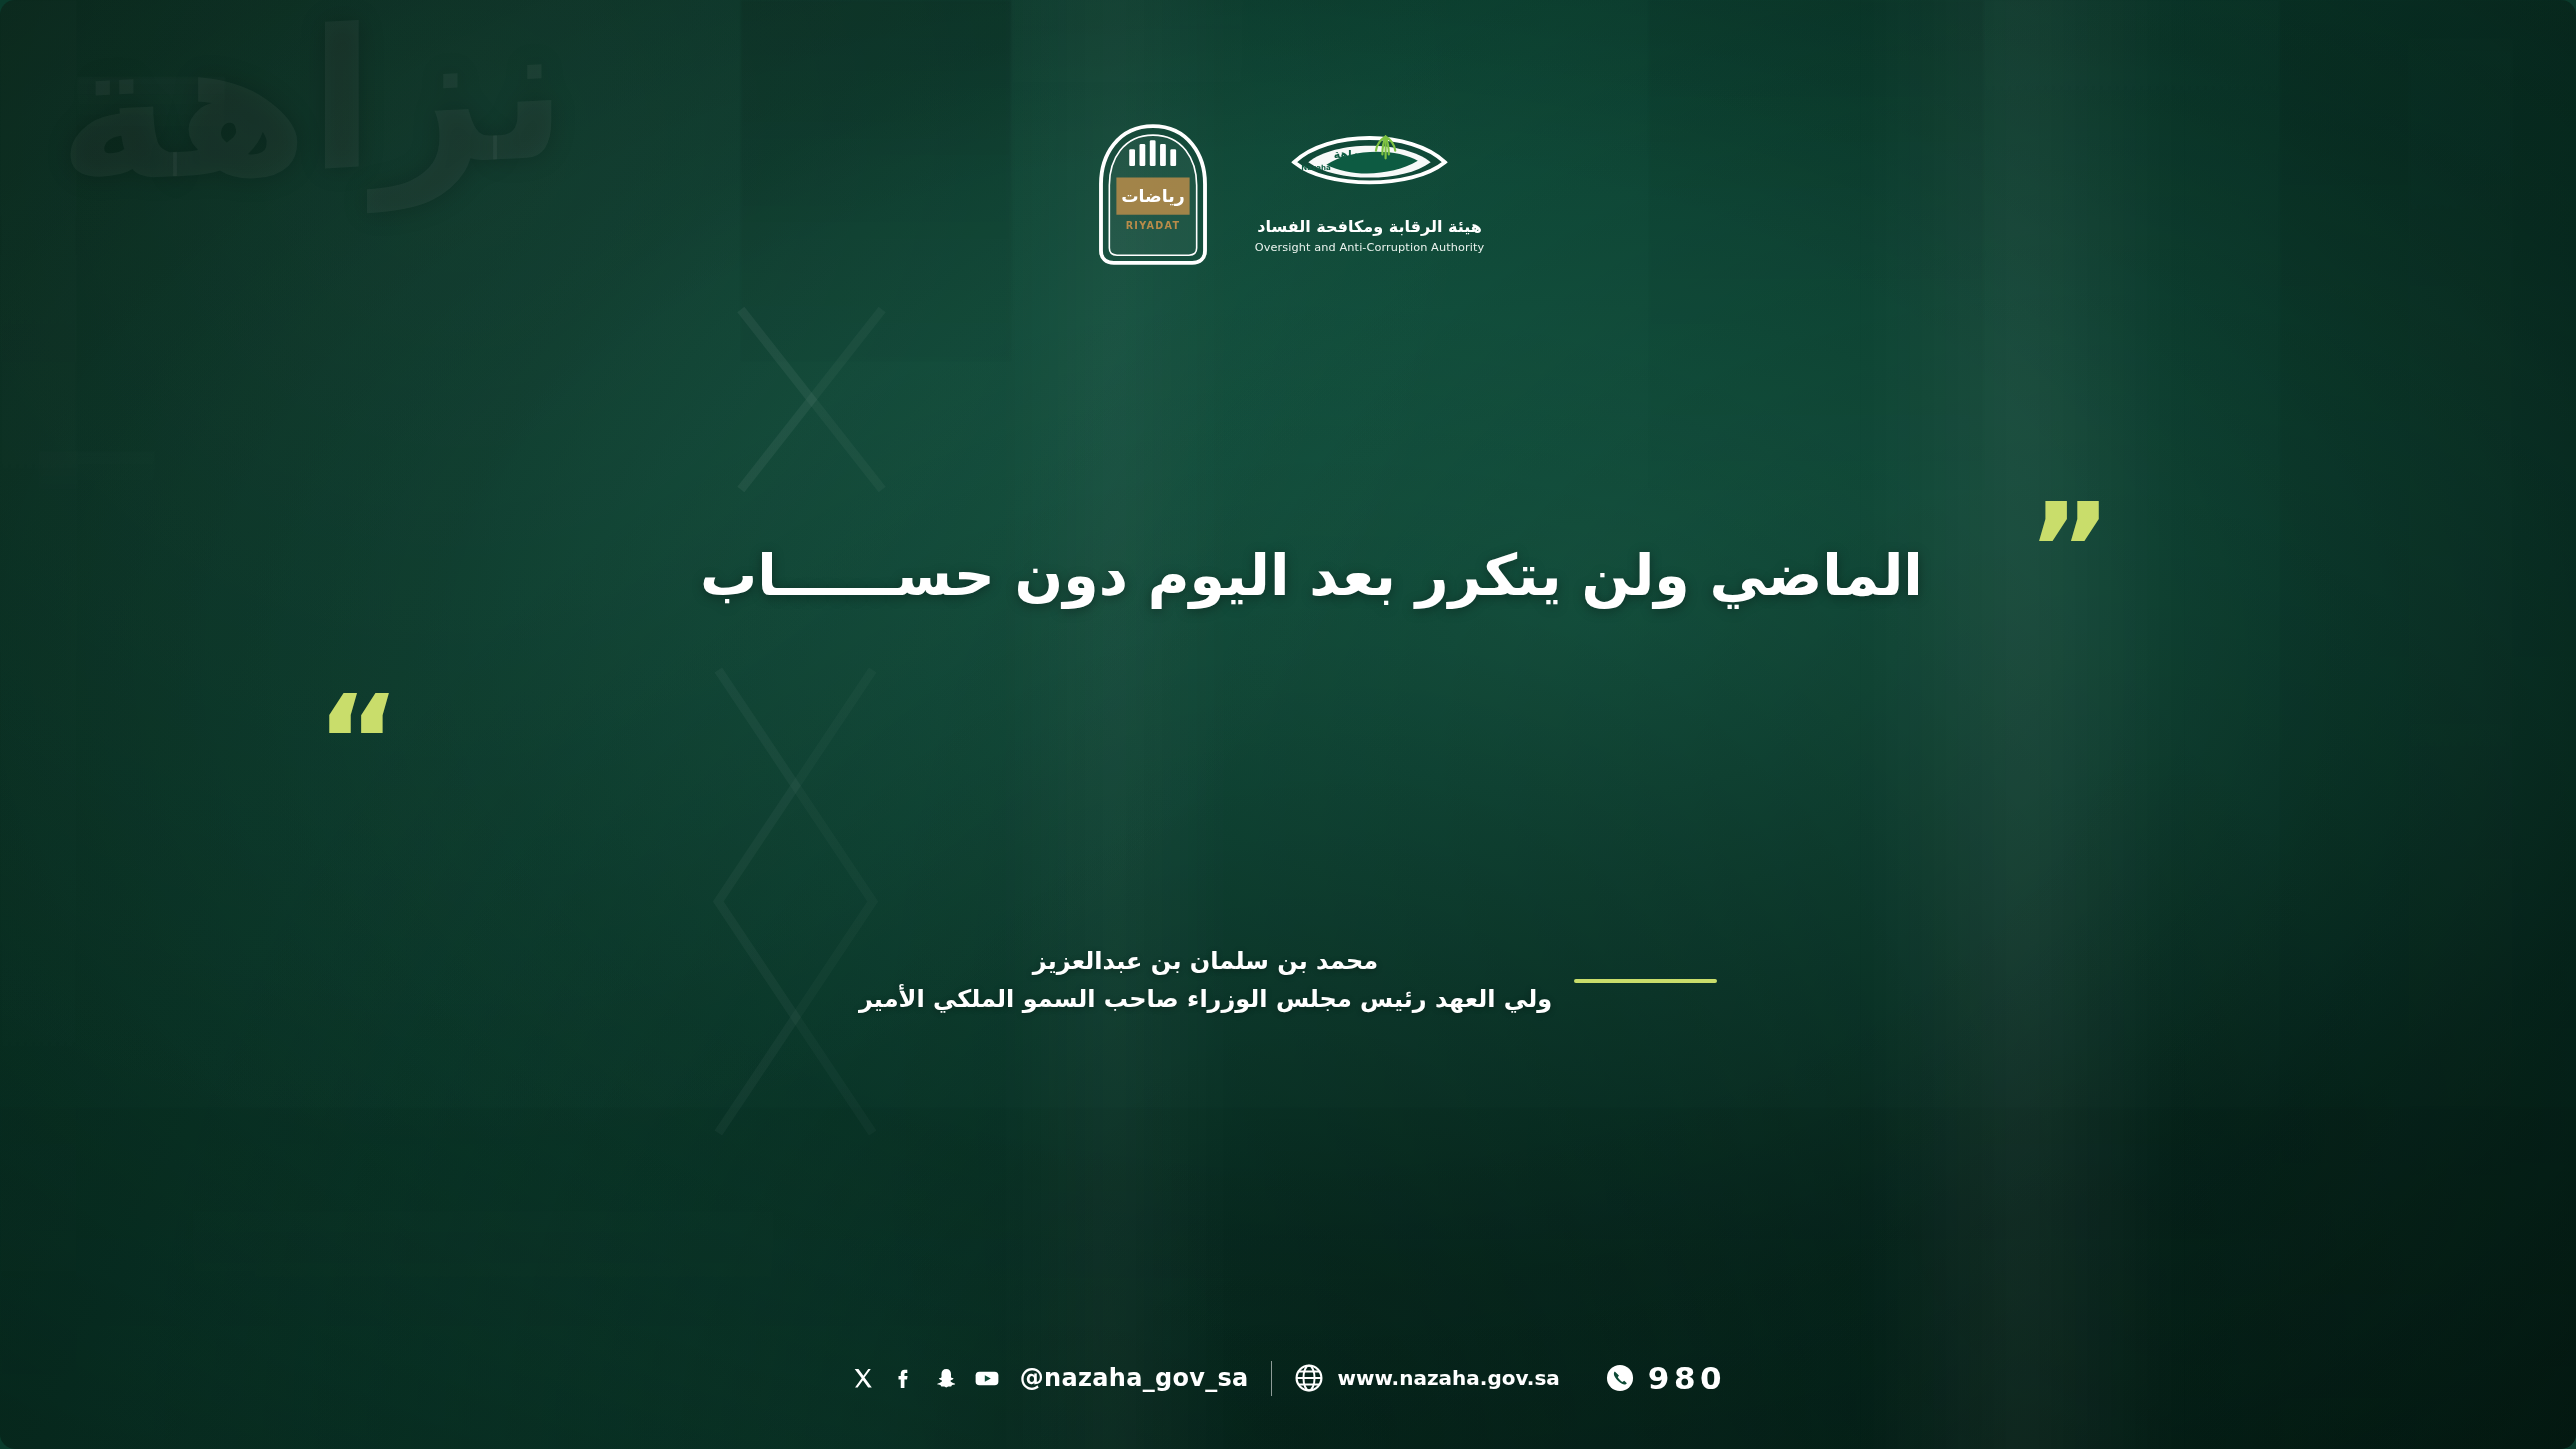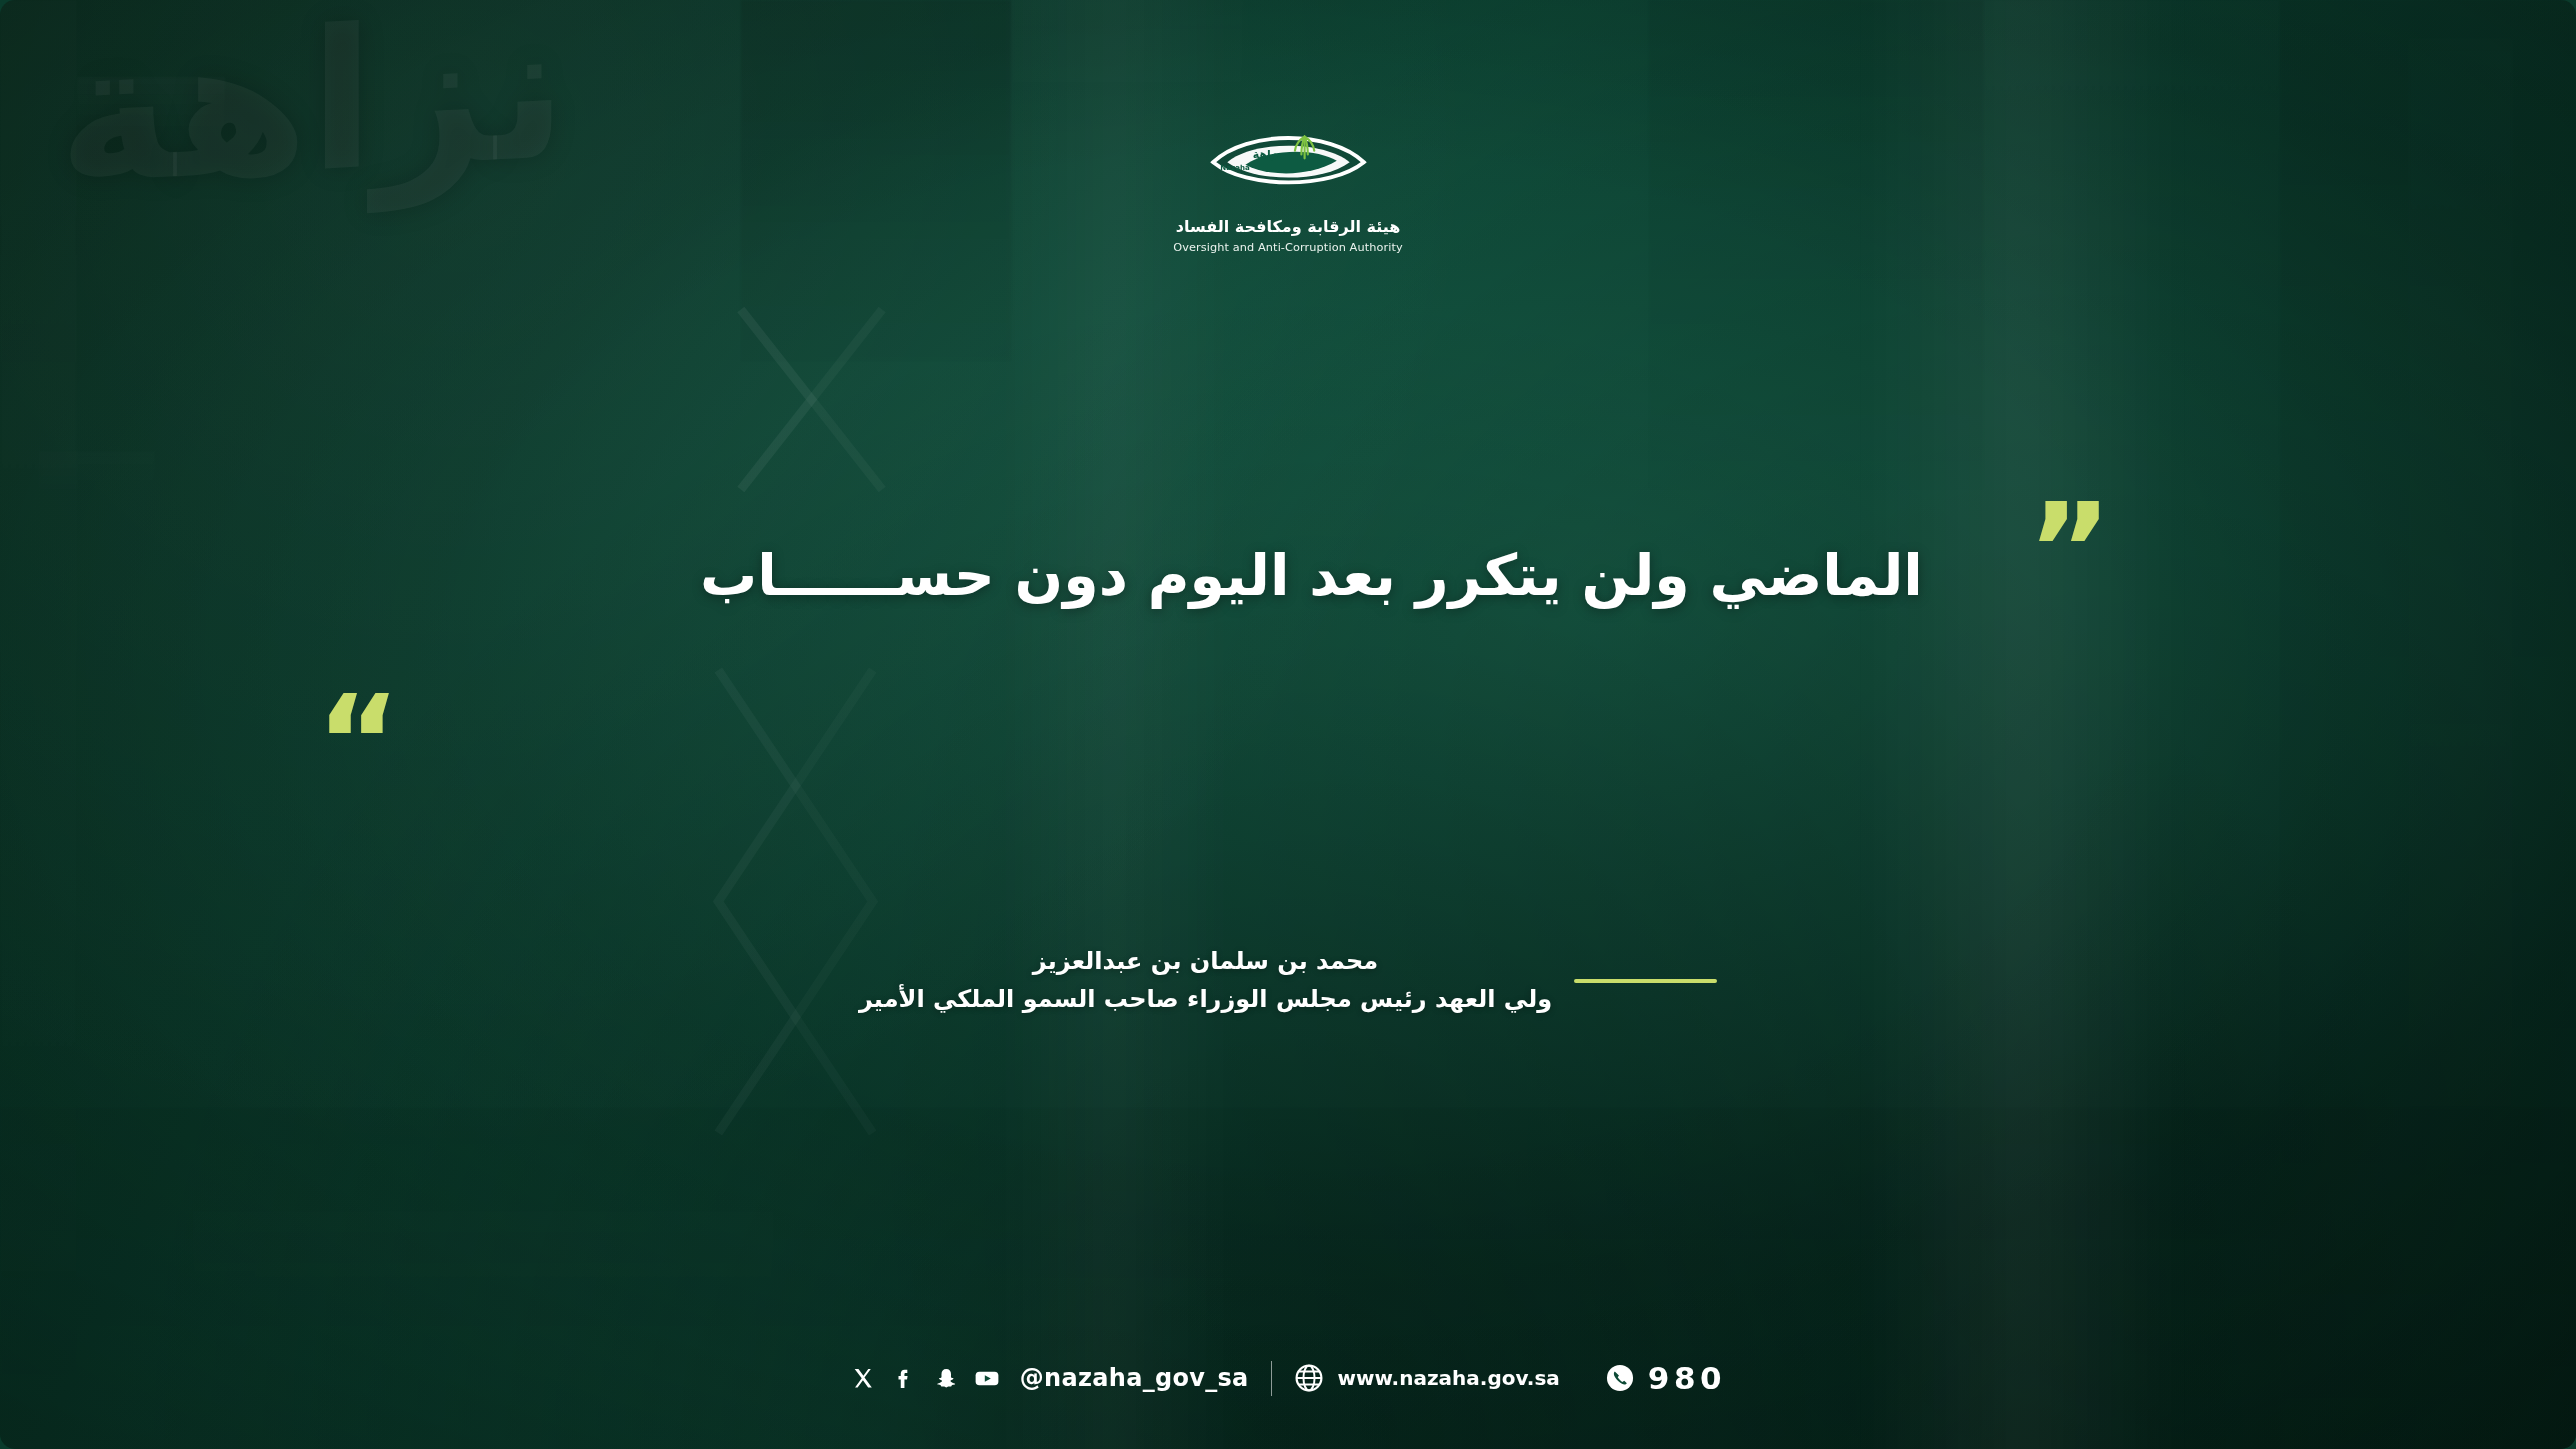--- a/index.html
+++ b/index.html
@@ -281,20 +281,39 @@
           </g>
 
           <text x="92" y="55" font-family="DejaVu Sans, sans-serif" font-size="17" font-weight="700" fill="#0d5b42" text-anchor="middle" direction="rtl">نزاهة</text>
           <text x="42" y="74" font-family="DejaVu Sans, sans-serif" font-size="11" font-weight="700" fill="#0d5b42" text-anchor="middle">Nazaha</text>
         </svg>
       </div>
       <div class="nazaha-ar">هيئة الرقابة ومكافحة الفساد</div>
       <div class="nazaha-en">Oversight and Anti-Corruption Authority</div>
     </div>
 
+    <div class="riyadat-logo">
+      <svg viewBox="0 0 190 225" width="122" height="145">
+
+        <path d="M95 6 C150 6 176 52 176 96 L176 200 C176 212 168 219 156 219 L34 219 C22 219 14 212 14 200 L14 96 C14 52 40 6 95 6 Z" fill="none" stroke="#ffffff" stroke-width="6"></path>
+        <path d="M95 20 C141 20 163 58 163 98 L163 196 C163 204 158 207 151 207 L39 207 C32 207 27 204 27 196 L27 98 C27 58 49 20 95 20 Z" fill="rgba(255,255,255,0.05)" stroke="#ffffff" stroke-width="2.5"></path>
+
+        <g fill="#ffffff">
+          <rect x="58" y="42" width="9" height="26" rx="2"></rect>
+          <rect x="74" y="34" width="9" height="34" rx="2"></rect>
+          <rect x="90" y="28" width="9" height="40" rx="2"></rect>
+          <rect x="106" y="34" width="9" height="34" rx="2"></rect>
+          <rect x="122" y="42" width="9" height="26" rx="2"></rect>
+        </g>
+
+        <rect x="38" y="86" width="114" height="58" fill="#b98c4a" opacity="0.85"></rect>
+        <text x="95" y="124" font-family="DejaVu Sans, sans-serif" font-size="27" font-weight="700" fill="#ffffff" text-anchor="middle" direction="rtl">رياضات</text>
+        <text x="95" y="166" font-family="DejaVu Sans, sans-serif" font-size="15" font-weight="700" fill="#b98c4a" text-anchor="middle" letter-spacing="2">RIYADAT</text>
+      </svg>
+    </div>
 
   </div>
 
   <div class="quote-wrap">
     <span class="quote-mark qm-open">”</span>
     <span class="quote-mark qm-close">“</span>
     <div class="quote-line l2">الماضي ولن يتكرر بعد اليوم دون حســــــاب</div>
   </div>
 
   <div class="attrib">

